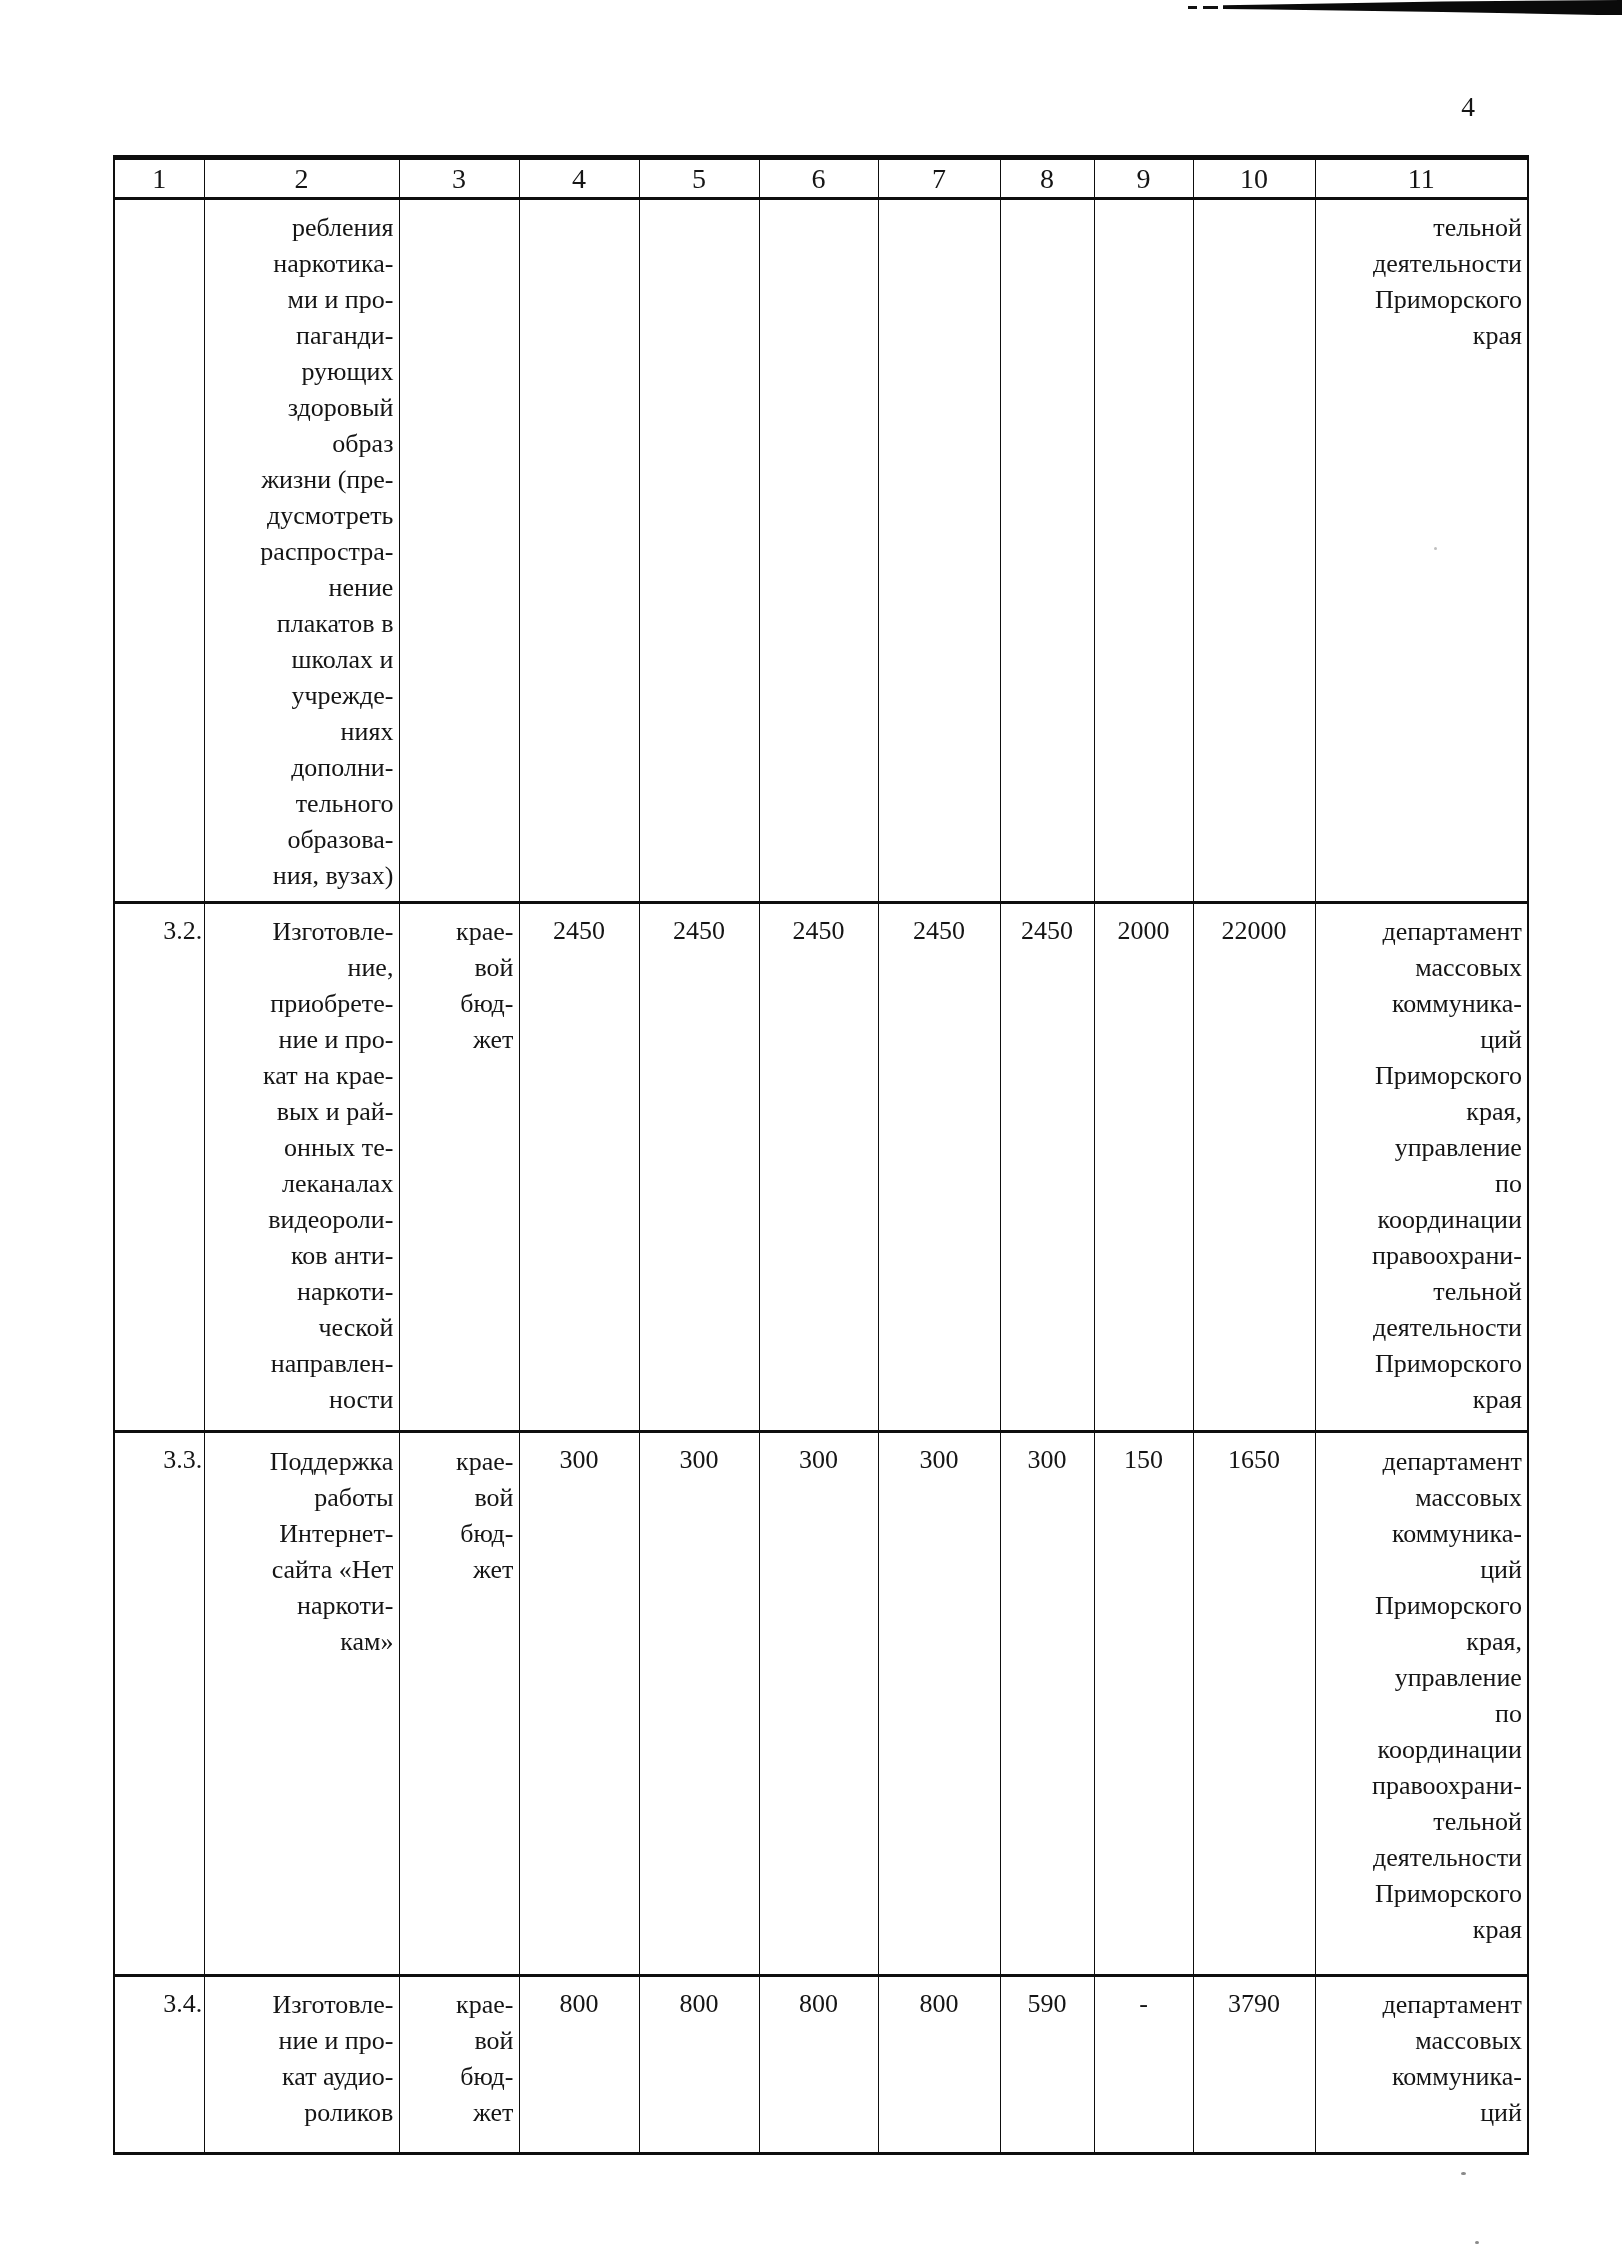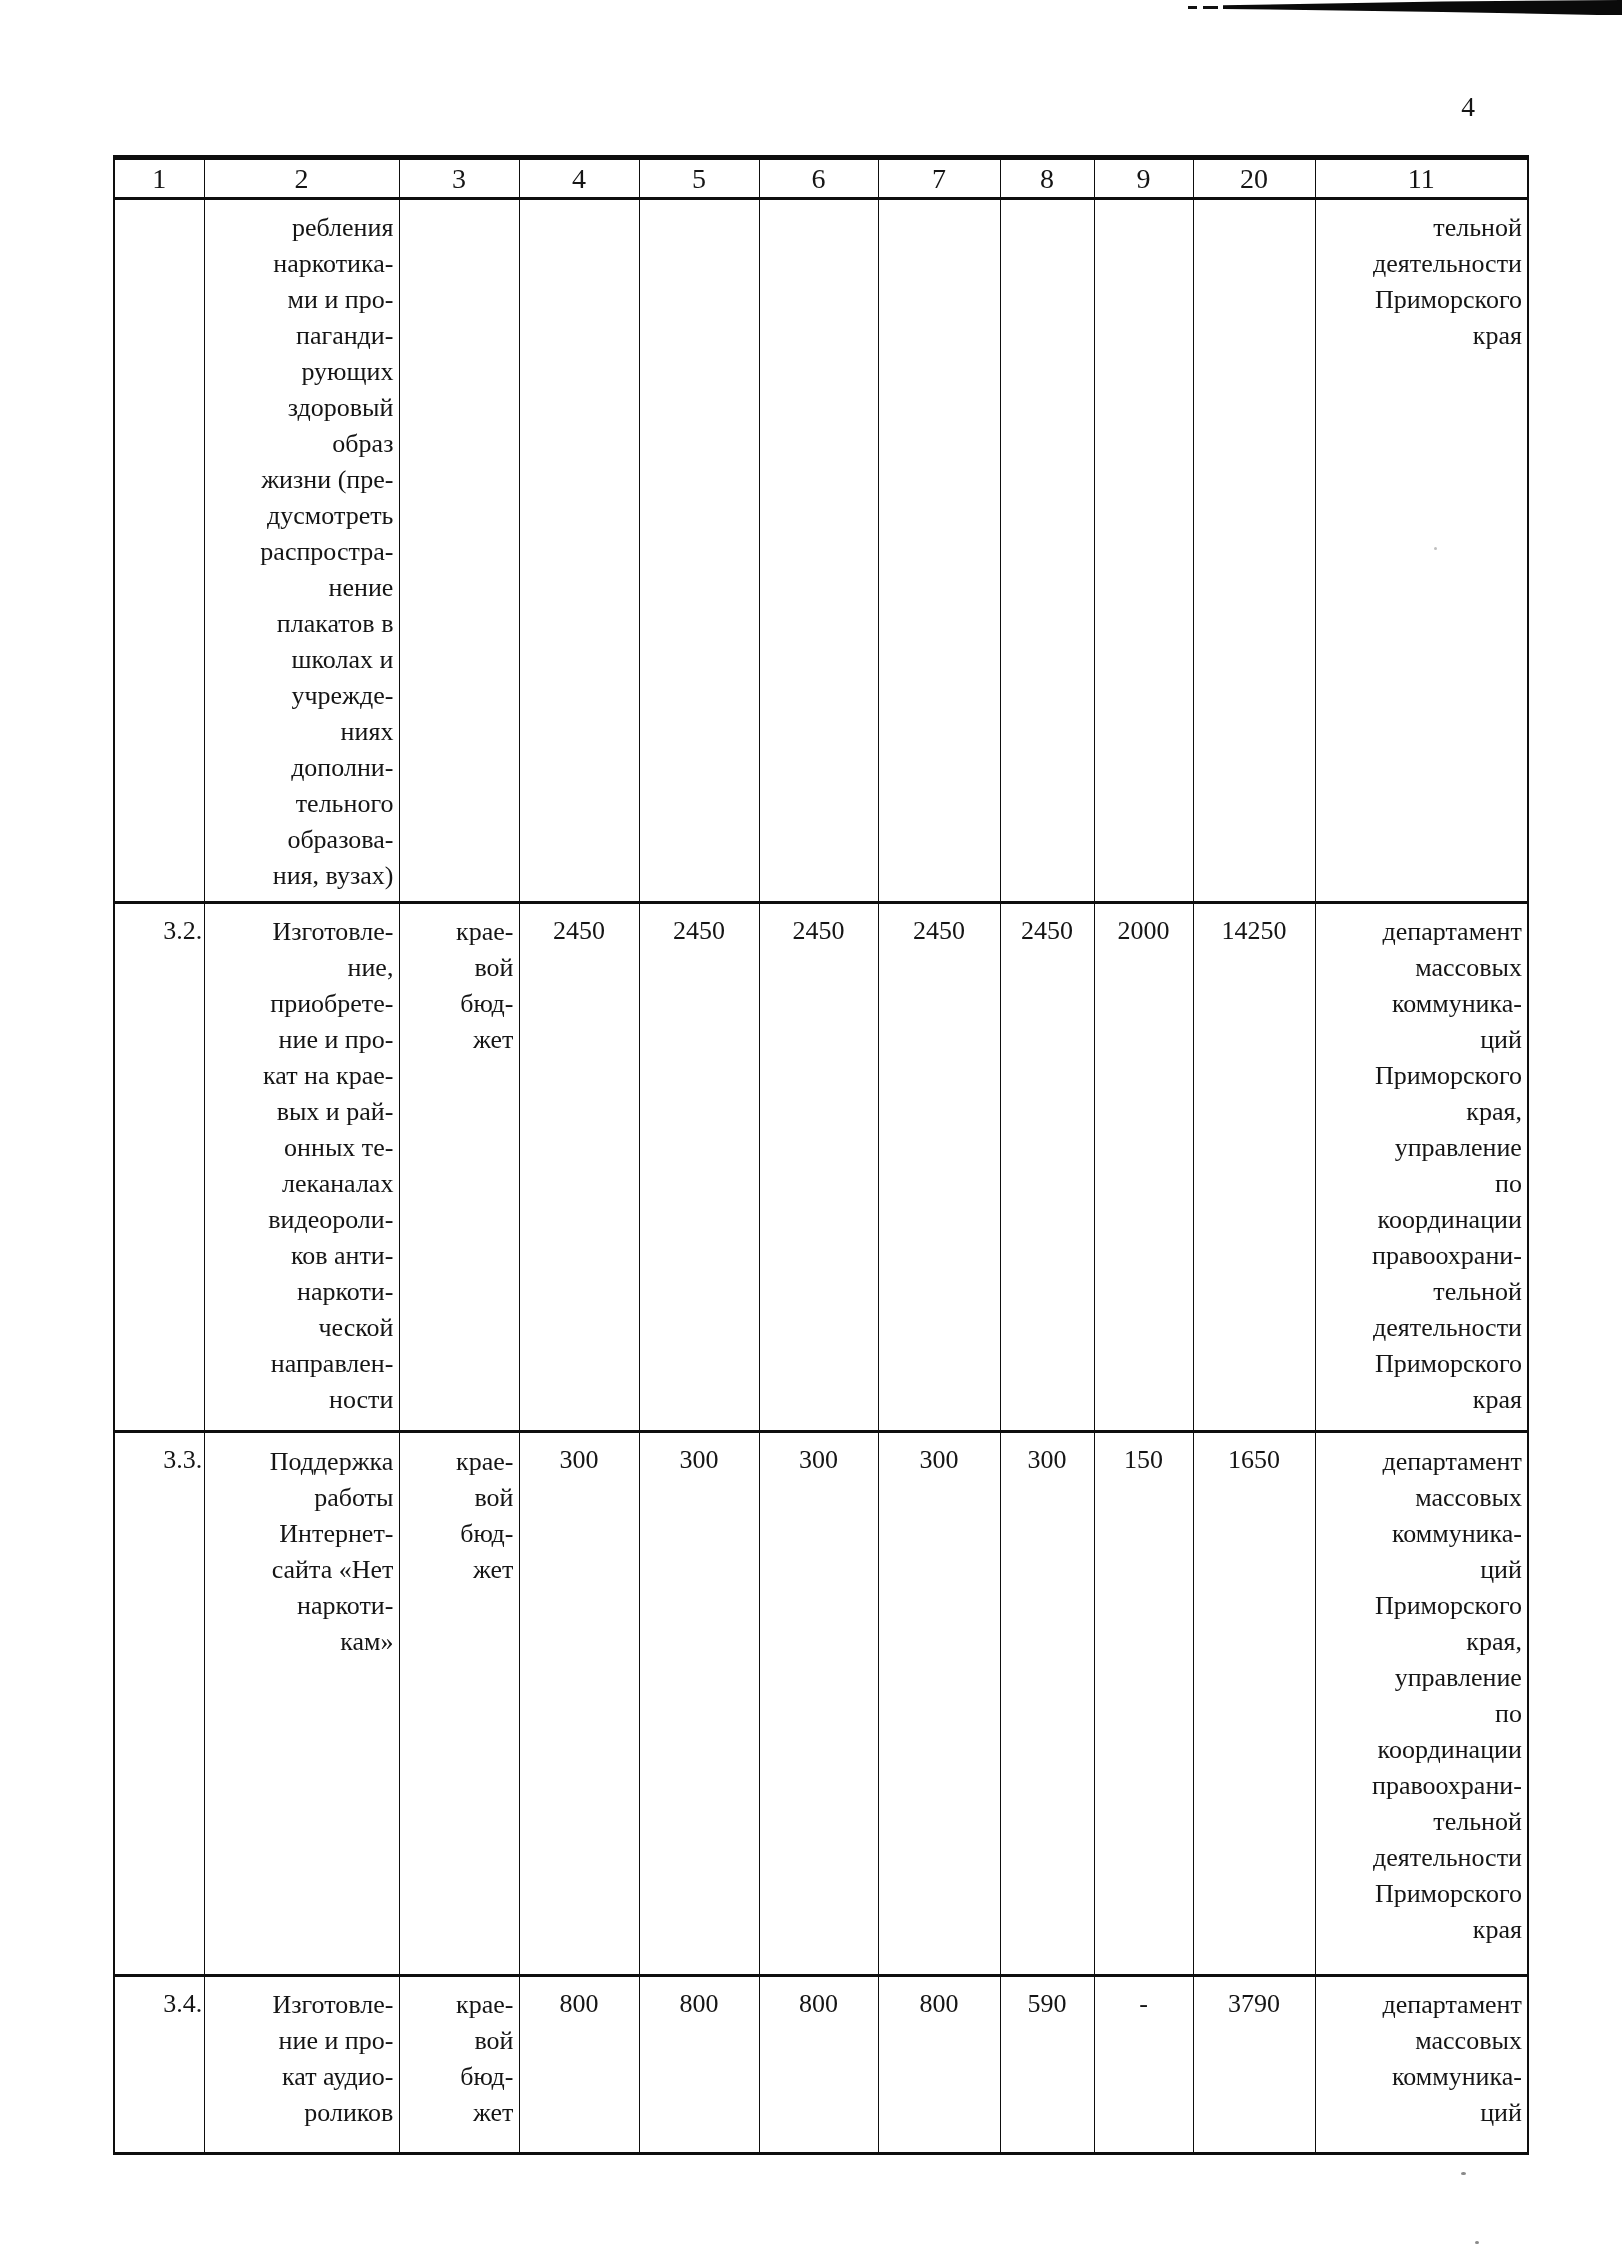--- a/index.html
+++ b/index.html
@@ -122,21 +122,21 @@
       <tr class="head">
     <td>1</td>
     <td>2</td>
     <td>3</td>
     <td>4</td>
     <td>5</td>
     <td>6</td>
     <td>7</td>
     <td>8</td>
     <td>9</td>
-    <td>20</td>
+    <td>10</td>
     <td>11</td>
   </tr>
 
   <tr class="rowA">
     <td class="idx"></td>
     <td class="txt">ребления
 наркотика-
 ми и про-
 паганди-
 рующих
@@ -187,21 +187,21 @@
     <td class="txt">крае-
 вой
 бюд-
 жет</td>
     <td class="num">2450</td>
     <td class="num">2450</td>
     <td class="num">2450</td>
     <td class="num">2450</td>
     <td class="num">2450</td>
     <td class="num">2000</td>
-    <td class="num">14250</td>
+    <td class="num">22000</td>
     <td class="txt">департамент
 массовых
 коммуника-
 ций
 Приморского
 края,
 управление
 по
 координации
 правоохрани-

